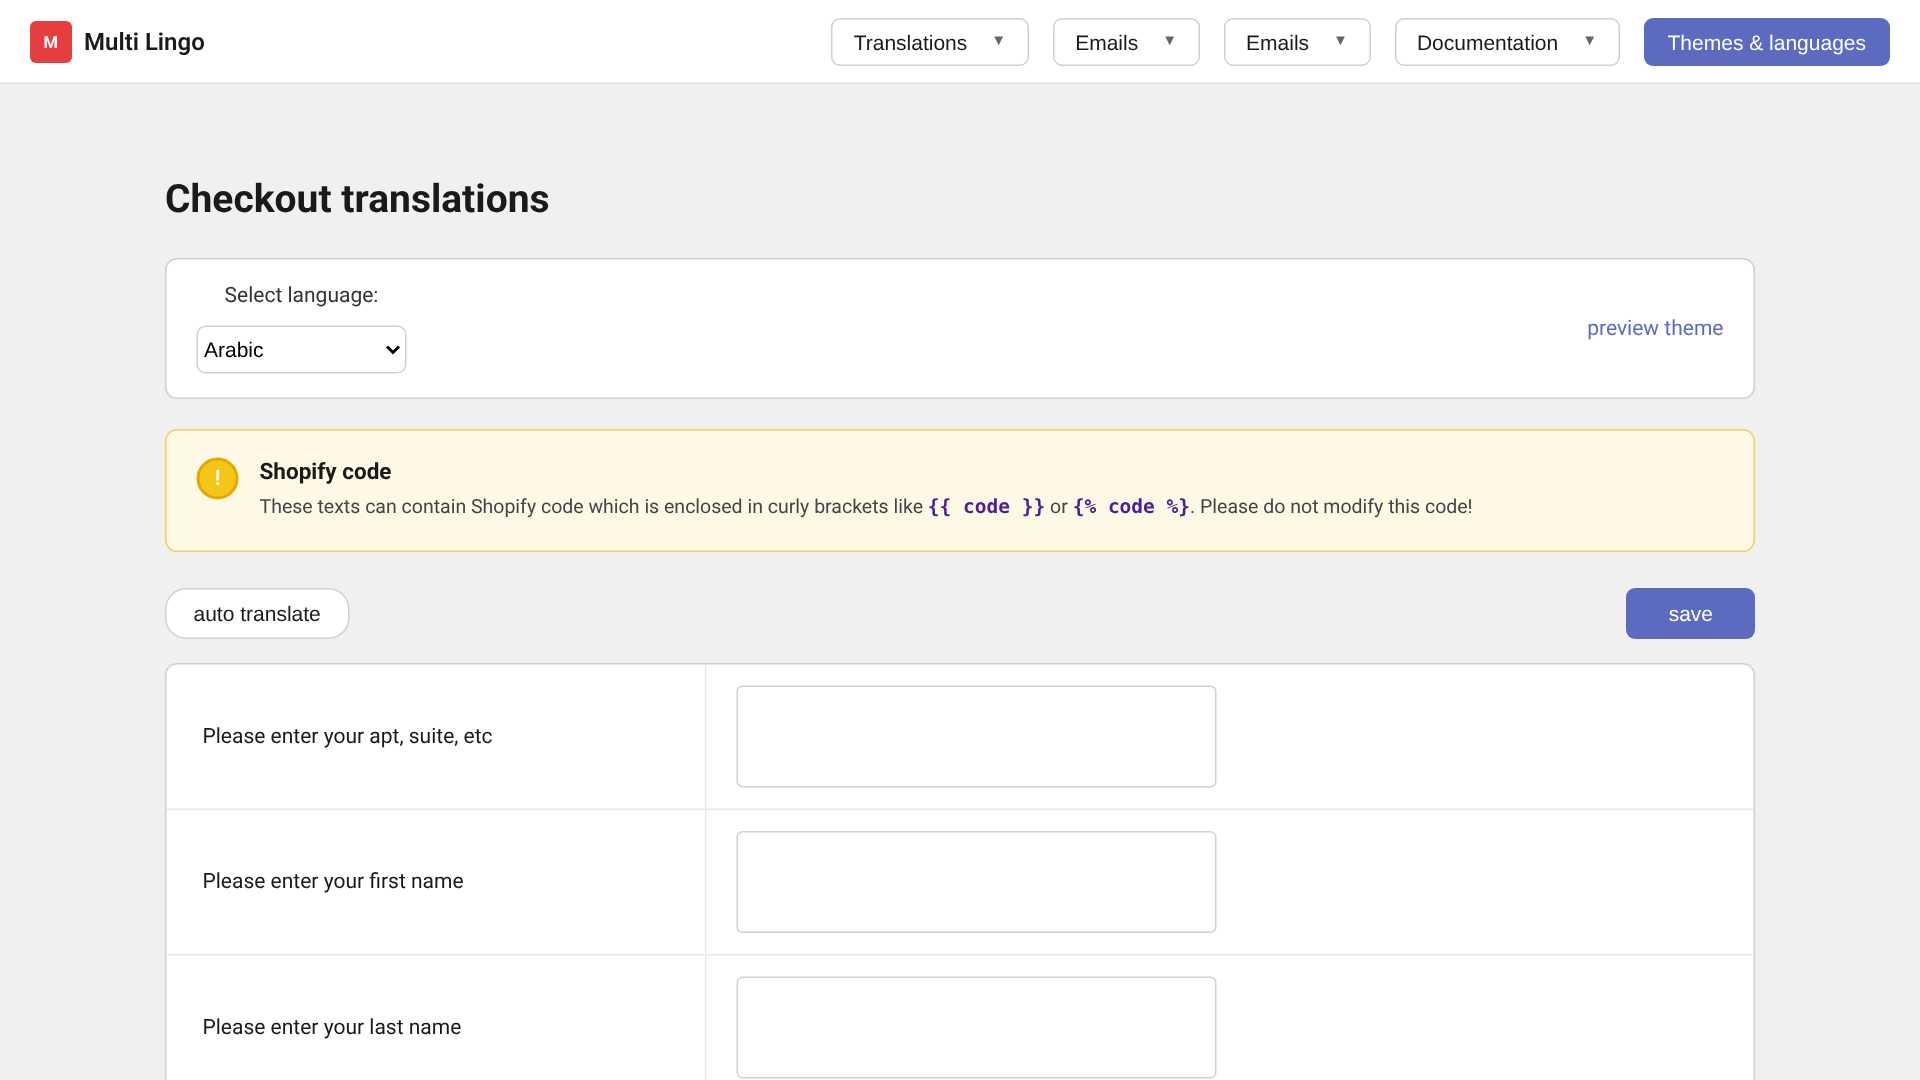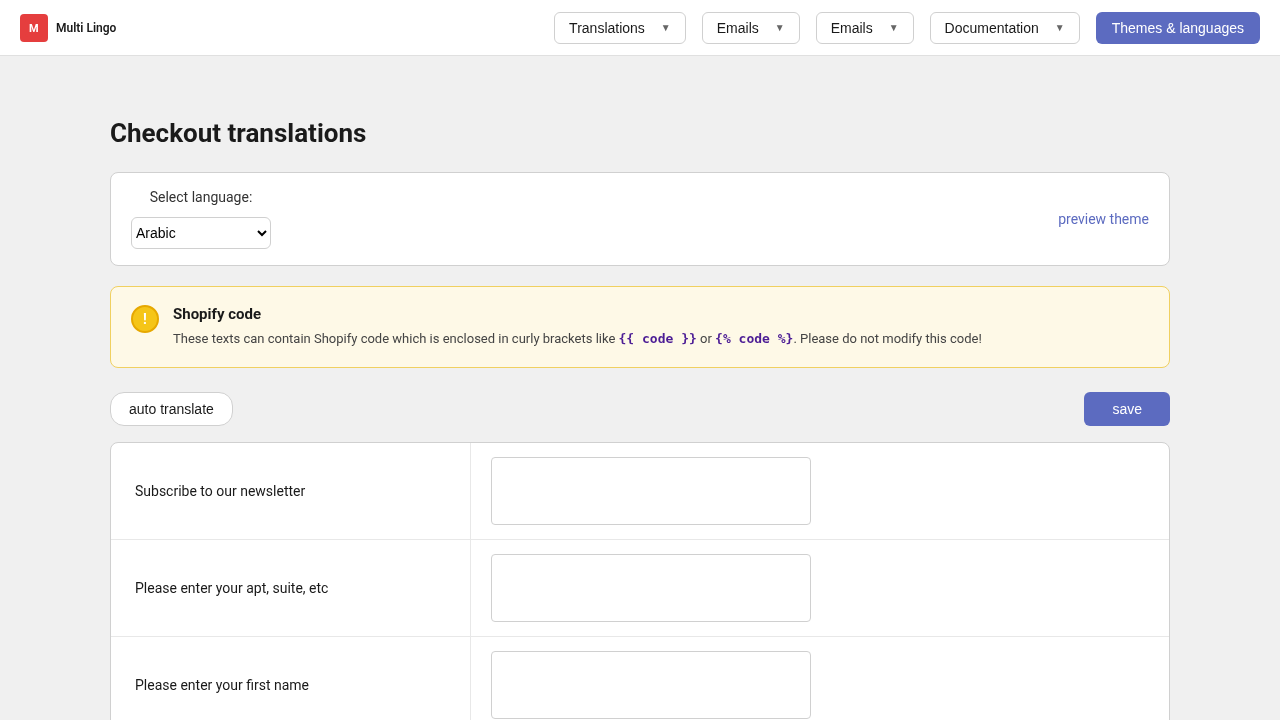--- a/index.html
+++ b/index.html
@@ -32,21 +32,21 @@
       background: #e53e3e;
       border-radius: 4px;
       display: flex;
       align-items: center;
       justify-content: center;
       color: white;
       font-weight: bold;
       font-size: 12px;
     }
     .logo-text {
-      font-size: 12px;
+      font-size: 16px;
       font-weight: 600;
       color: #1a1a1a;
     }
     .nav-btn {
       background: white;
       border: 1px solid #d0d0d0;
       border-radius: 6px;
       padding: 7px 14px;
       cursor: pointer;
       font-size: 14px;
@@ -290,26 +290,20 @@
     </div>
   </div>
 
   <div class="action-row">
     <button class="auto-translate-btn">auto translate</button>
     <button class="save-btn">save</button>
   </div>
 
   <div class="translation-table">
 
-  <div class="translation-row">
-        <div class="translation-label">Subscribe to our newsletter</div>
-        <div class="translation-input-cell">
-          <textarea class="translation-input" style=""></textarea>
-        </div>
-      </div>
       <div class="translation-row">
         <div class="translation-label">Please enter your apt, suite, etc</div>
         <div class="translation-input-cell">
           <textarea class="translation-input" style=""></textarea>
         </div>
       </div>
       <div class="translation-row">
         <div class="translation-label">Please enter your first name</div>
         <div class="translation-input-cell">
           <textarea class="translation-input" style=""></textarea>

